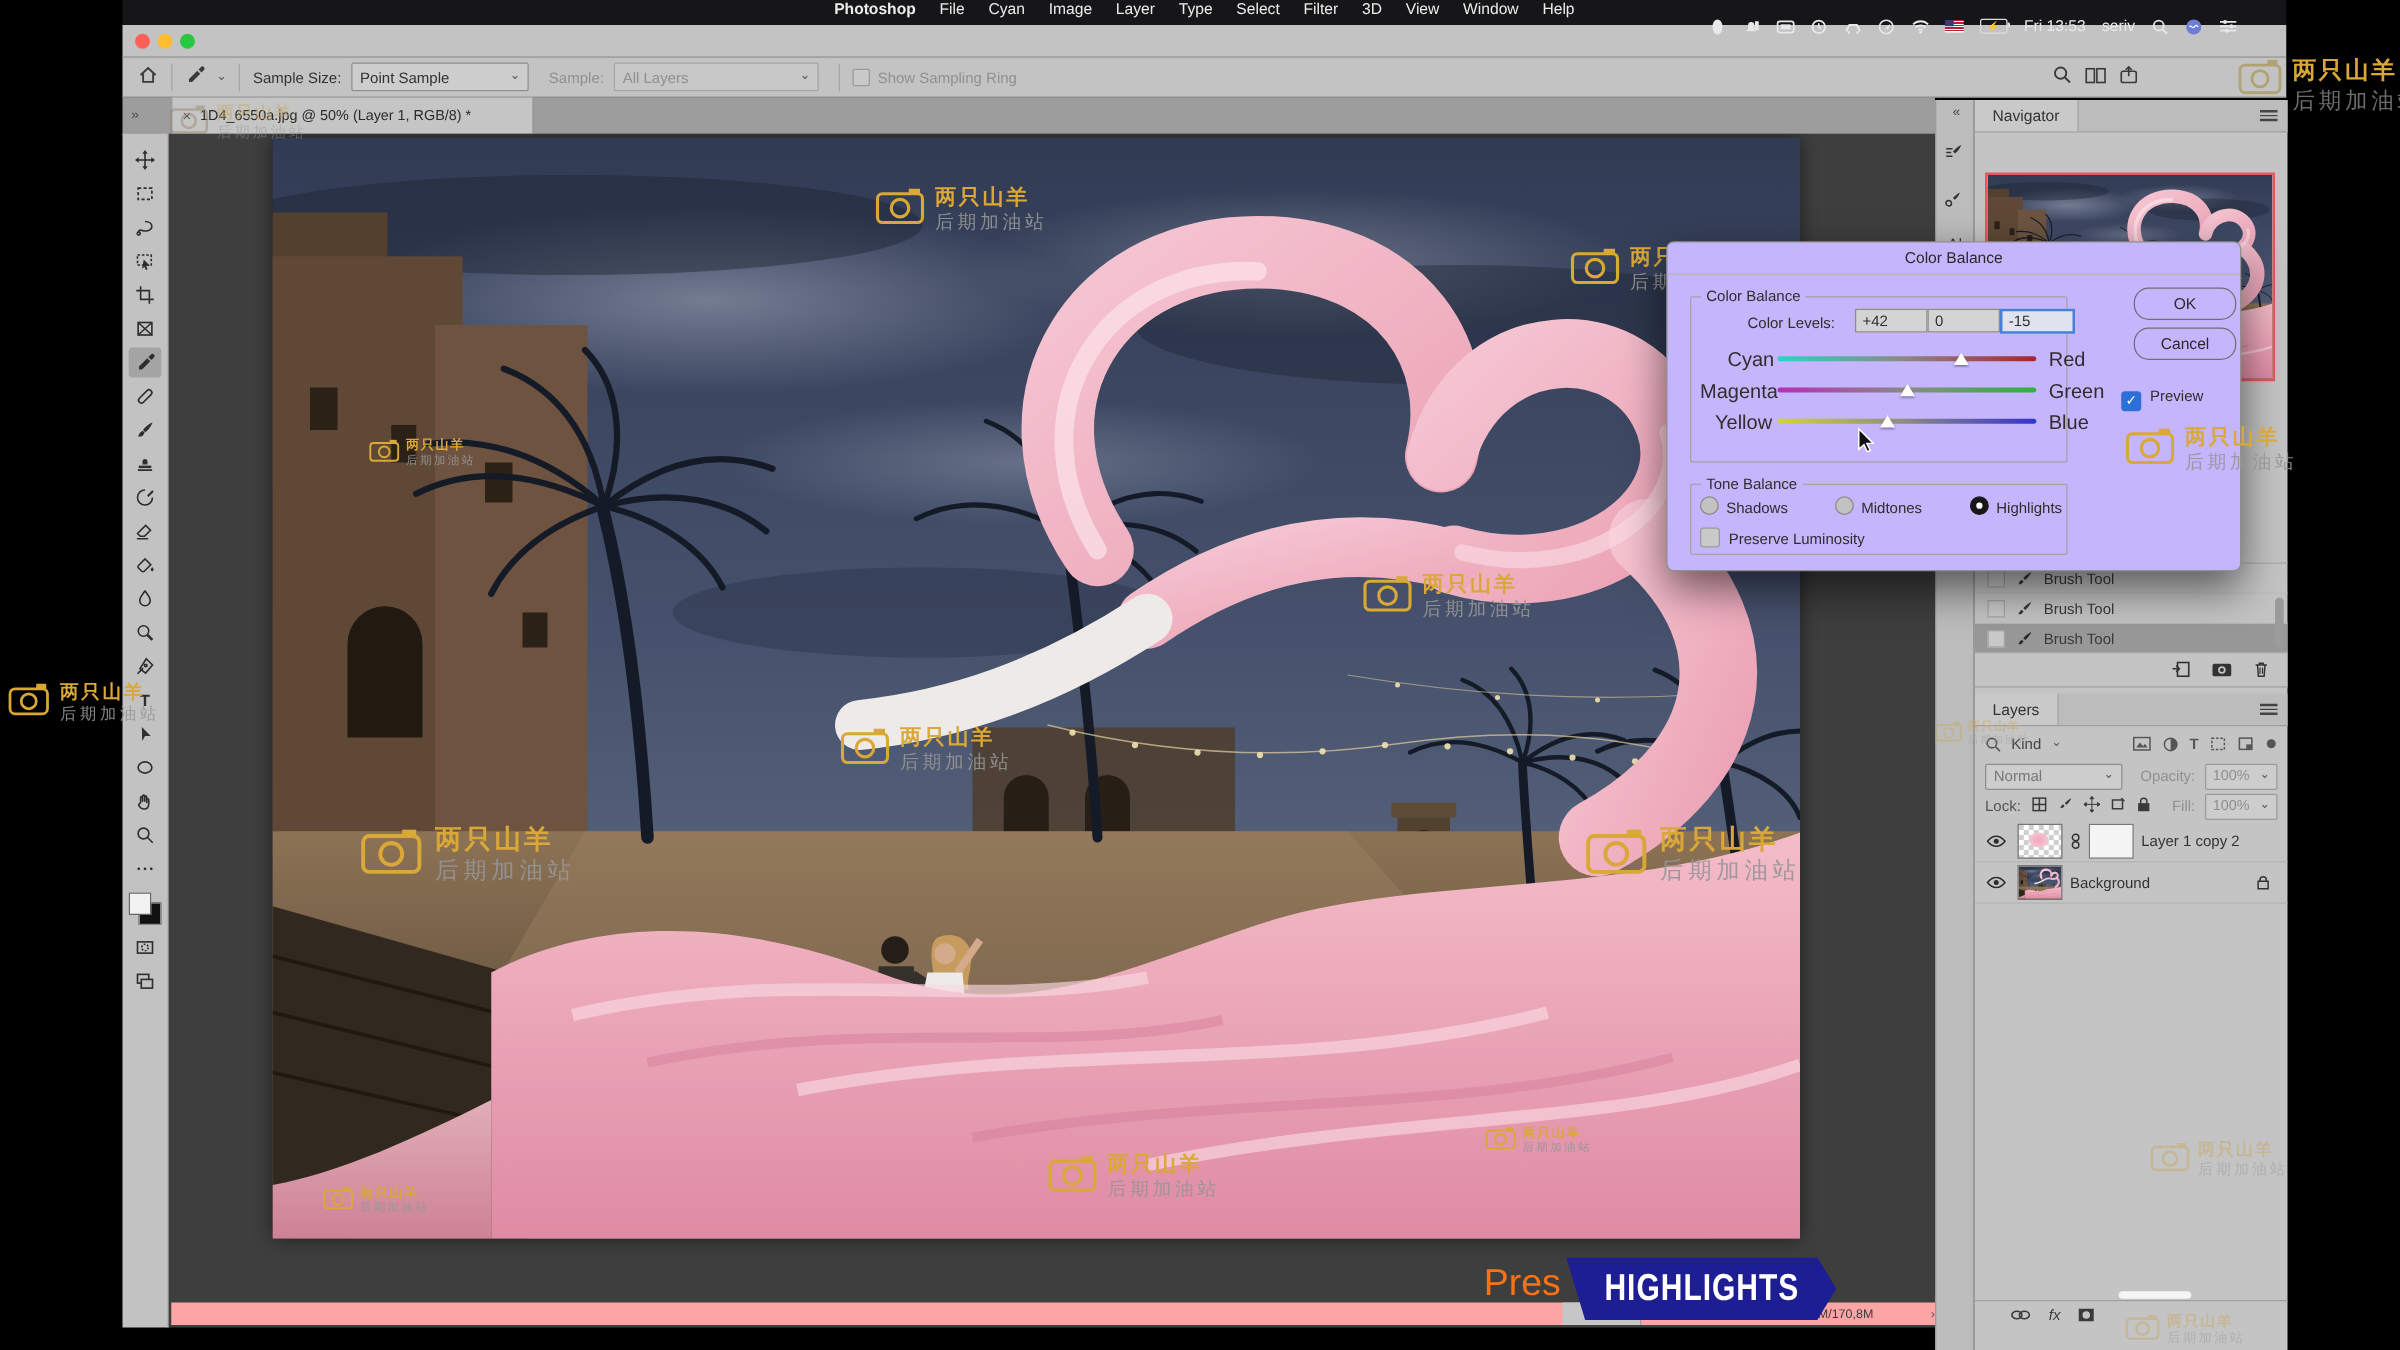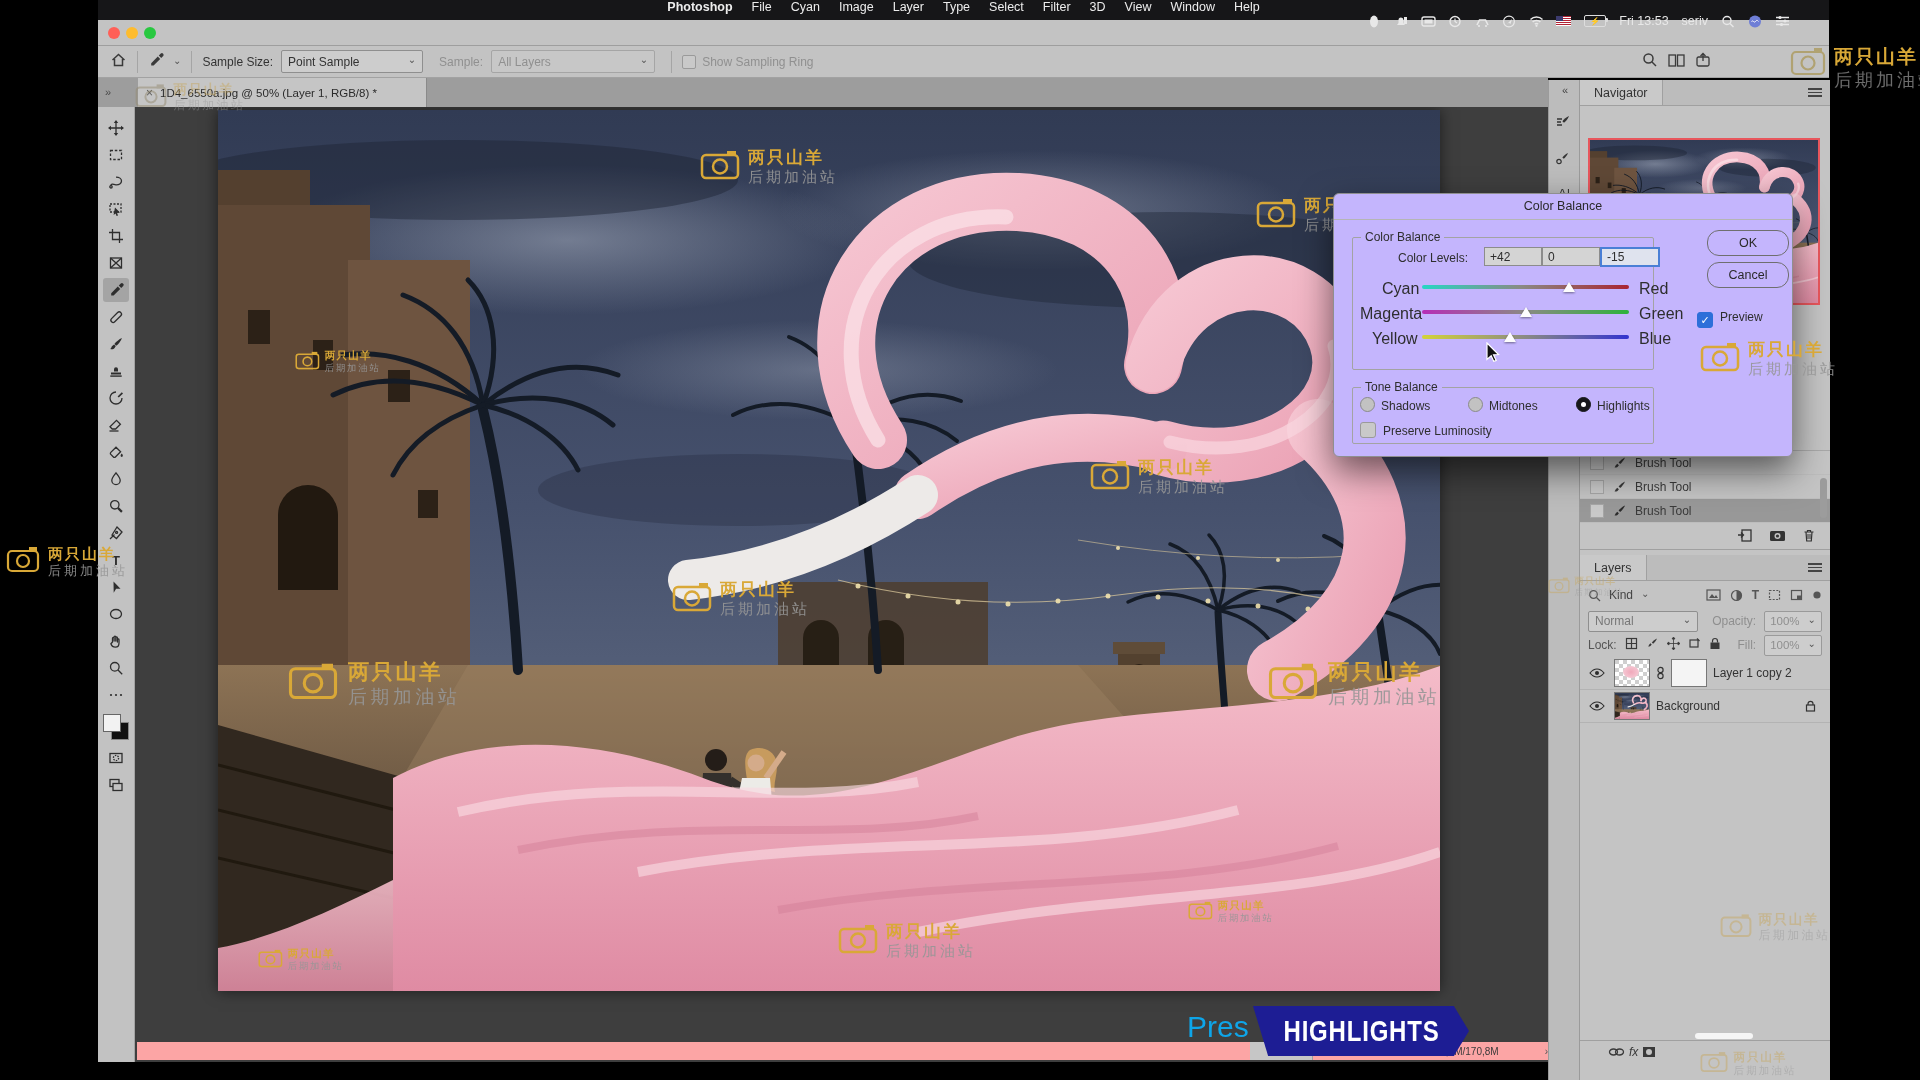--- a/index.html
+++ b/index.html
@@ -50,21 +50,21 @@
   
   .canvas{position:absolute;left:37px;top:87px;width:1413px;height:955px;background:#3e3e3e;overflow:hidden;}
   .doc{position:absolute;left:83px;top:3px;width:1222px;height:881px;box-shadow:0 0 14px rgba(0,0,0,.55);}
   
   .wm{position:absolute;display:flex;gap:8px;align-items:flex-start;z-index:3;transform-origin:top left;pointer-events:none;}
   .wm svg{flex:none;}
   .wm .l1{color:#d9a837;font-weight:bold;font-size:17px;letter-spacing:2px;line-height:1.15;white-space:nowrap;}
   .wm .l2{color:rgba(150,150,150,.9);font-size:15px;letter-spacing:3px;white-space:nowrap;}
   .wm.dim{opacity:.5;filter:grayscale(.4);}
   
-  .cap-pres{position:absolute;font-size:30px;color:#0ea5e9;z-index:4;}
+  .cap-pres{position:absolute;font-size:30px;color:#f97316;z-index:4;}
   .banner{position:absolute;background:#1d1d94;color:#fff;display:flex;align-items:center;justify-content:center;
     clip-path:polygon(0 0,93% 0,100% 50%,93% 100%,7% 100%);z-index:4;}
   .banner span{font-weight:800;font-size:30px;transform:scaleX(.8);letter-spacing:1px;}
   
   .strip{position:absolute;left:1450px;top:60px;width:30px;height:1000px;background:#bcbcbc;border-left:1px solid #9b9b9b;display:flex;flex-direction:column;align-items:center;color:#3c3c3c;}
   .strip .exp{font-size:11px;letter-spacing:-2px;margin:4px 0 10px;color:#444;}
   .strip .sic{margin:8px 0;}
   .panels{position:absolute;left:1481px;top:60px;width:250px;height:1000px;background:#c4c4c4;border-left:1px solid #9b9b9b;font-size:12px;color:#333;}
   .ptab{height:25px;display:flex;align-items:center;background:#bcbcbc;border-bottom:1px solid #a0a0a0;}
   .ptab .tname{background:#c9c9c9;height:100%;display:flex;align-items:center;padding:0 14px;border-right:1px solid #a0a0a0;font-size:12.5px;}
@@ -723,21 +723,21 @@
           </span>
         <svg width="34" height="26" viewBox="0 0 1222 881" preserveAspectRatio="none" style="border:1px solid #777;flex:none">
             <use href="#docart"></use>
           </svg>
         <span>Background</span>
         <svg width="11" height="12" style="margin-left:auto;margin-right:14px">
             <rect x="1.5" y="5" width="8" height="6" fill="none" stroke="#333" stroke-width="1.2"></rect>
             <path d="M3 5V3.8a2.5 2.5 0 015 0V5" fill="none" stroke="#333" stroke-width="1.2"></path>
           </svg>
       </div>
-      <div class="abs" style="left:0;top:485px;width:250px;height:22px;border-top:1px solid #a0a0a0;display:flex;align-items:center;gap:4px;padding-left:28px;box-sizing:border-box">
+      <div class="abs" style="left:0;top:485px;width:250px;height:22px;border-top:1px solid #a0a0a0;display:flex;align-items:center;gap:14px;padding-left:28px;box-sizing:border-box">
         <svg width="17" height="10">
             <ellipse cx="5.5" cy="5" rx="4" ry="3" fill="none" stroke="#3a3a3a" stroke-width="1.3"></ellipse>
             <ellipse cx="11.5" cy="5" rx="4" ry="3" fill="none" stroke="#3a3a3a" stroke-width="1.3"></ellipse>
           </svg>
         <span style="font-style:italic;font-size:12px;color:#3a3a3a">fx</span>
         <svg width="14" height="12">
             <rect x="1" y="1" width="12" height="10" fill="#3a3a3a"></rect>
             <circle cx="7" cy="6" r="3" fill="#c4c4c4"></circle>
           </svg>
       </div>

